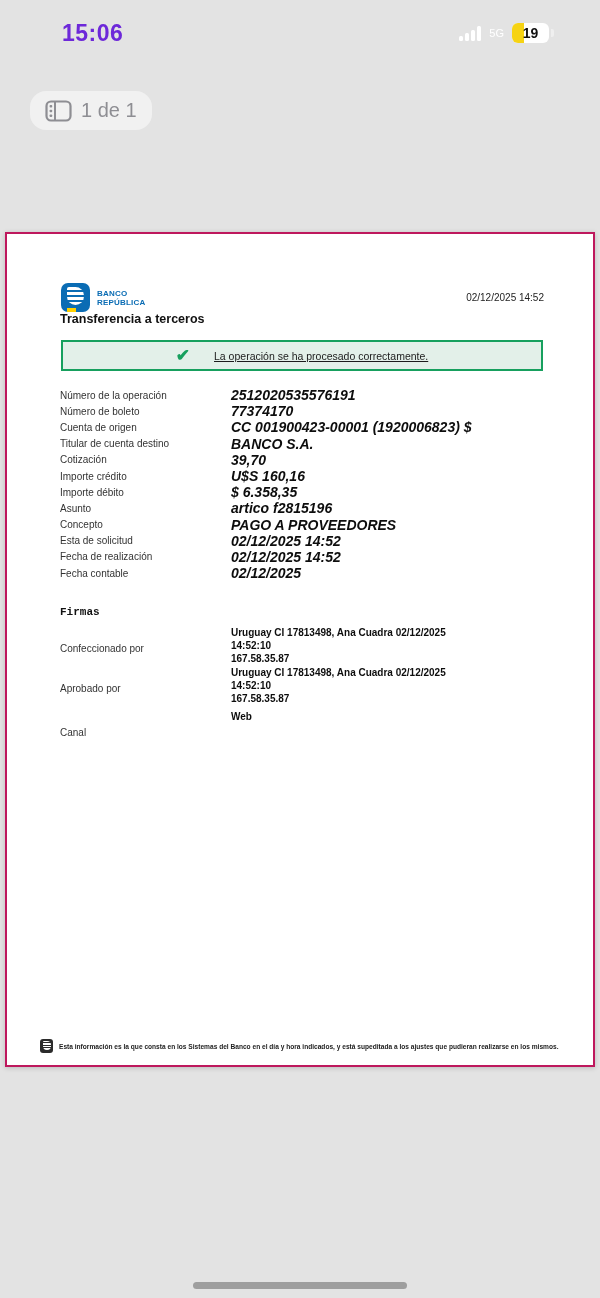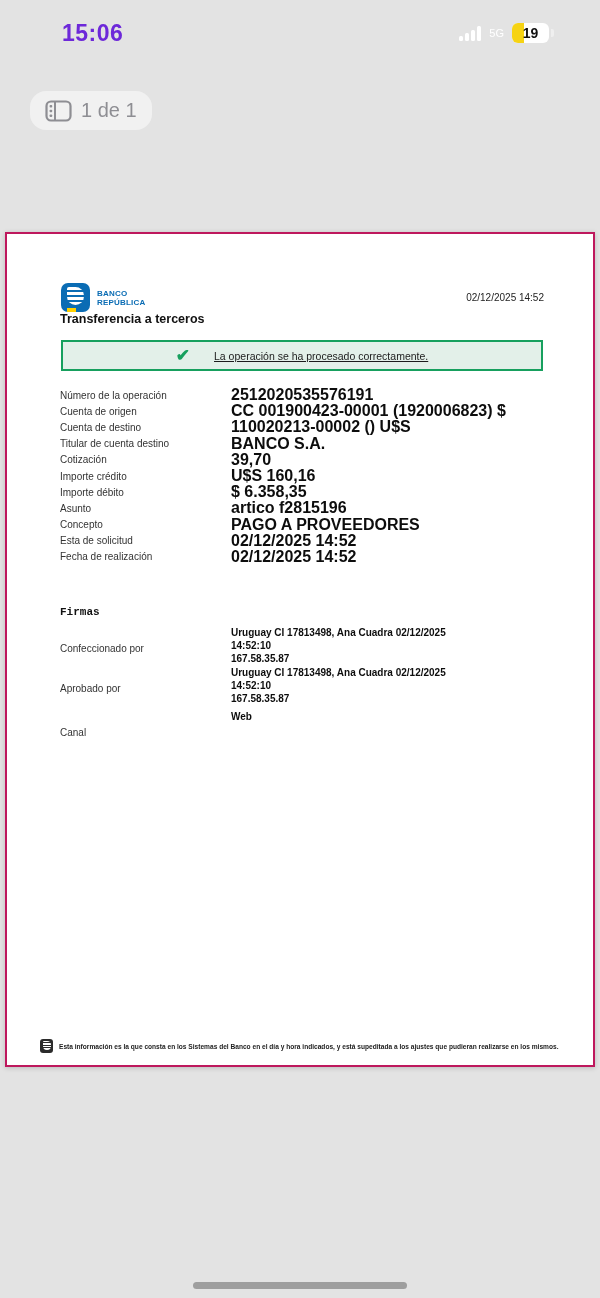--- a/index.html
+++ b/index.html
@@ -47,21 +47,21 @@
   .doc-title { position:absolute; left:53px; top:78px; font-size:12.5px; font-weight:700; color:#111; }
 
   .banner { position:absolute; left:54px; top:106px; width:482px; height:31px; background:#e3f0e9;
             border:2px solid #17a05e; display:flex; align-items:center; justify-content:center; gap:24px; }
   .banner .check { color:#17a05e; font-size:17px; font-weight:700; line-height:1; }
   .banner .msg { font-size:10.5px; color:#1c1c1c;text-decoration:underline; }
 
   .fields { position:absolute; left:53px; top:153px; right:49px; }
   .frow { display:flex; height:16.2px; align-items:center; }
   .frow .k { width:171px; flex:0 0 171px; font-size:10px; color:#333333; }
-  .frow .v { font-size:16px; font-weight:700; color:#0d0d0d; }
+  .frow .v { font-size:14px; font-weight:700; color:#0d0d0d;font-style:italic; }
 
   .sigs { position:absolute; left:53px; top:372px; right:49px; }
   .sigs h3 { font-size:11px; font-weight:700; color:#111; margin-bottom:8px;font-family:Liberation Mono, monospace; }
   .srow { display:flex; margin-bottom:1px; }
   .srow .k { width:171px; flex:0 0 171px; font-size:10px; color:#333333; padding-top:1px;margin-top:16px; }
   .srow .v { font-size:10px; font-weight:700; color:#0d0d0d; line-height:13px; white-space:pre-line; max-width:250px; }
   .srow.canal { margin-top:5px; }
 
   .doc-footer { position:absolute; left:33px; bottom:12px; display:flex; align-items:center; gap:6px; }
   .flogo { position:relative; width:13px; height:14px; background:#2b2b2b; border-radius:3px; overflow:hidden; flex:0 0 13px; }
@@ -126,30 +126,30 @@
     <span class="check">✔</span>
     <span class="msg">La operación se ha procesado correctamente.</span>
   </div>
 
   <div class="fields">
   <div class="frow">
     <span class="k">Número de la operación</span>
     <span class="v">2512020535576191</span>
   </div>
 
+  <div class="frow">
+    <span class="k">Número de boleto</span>
+    <span class="v">77374170</span>
+  </div>
 
   <div class="frow">
     <span class="k">Cuenta de origen</span>
     <span class="v">CC 001900423-00001 (1920006823) $</span>
   </div>
 
-  <div class="frow">
-    <span class="k">Cuenta de destino</span>
-    <span class="v">110020213-00002 () U$S</span>
-  </div>
 
   <div class="frow">
     <span class="k">Titular de cuenta destino</span>
     <span class="v">BANCO S.A.</span>
   </div>
 
   <div class="frow">
     <span class="k">Cotización</span>
     <span class="v">39,70</span>
   </div>
@@ -177,20 +177,24 @@
   <div class="frow">
     <span class="k">Esta de solicitud</span>
     <span class="v">02/12/2025 14:52</span>
   </div>
 
   <div class="frow">
     <span class="k">Fecha de realización</span>
     <span class="v">02/12/2025 14:52</span>
   </div>
 
+  <div class="frow">
+    <span class="k">Fecha contable</span>
+    <span class="v">02/12/2025</span>
+  </div>
 </div>
 
   <div class="sigs">
     <h3>Firmas</h3>
     <div>
   <div class="srow">
     <span class="k">Confeccionado por</span>
     <span class="v">Uruguay CI 17813498, Ana Cuadra 02/12/2025 14:52:10
 167.58.35.87</span>
   </div>

